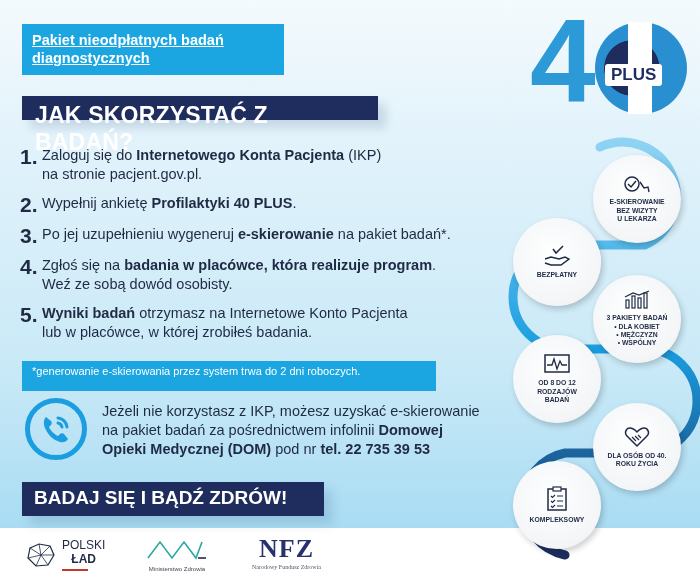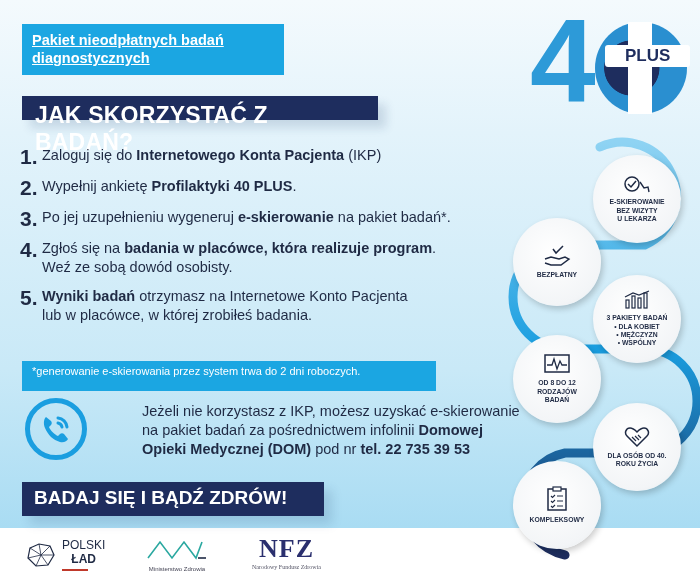--- a/index.html
+++ b/index.html
@@ -36,21 +36,21 @@
     position: absolute; left: 22px; top: 361px; width: 414px; height: 30px;
     background: #1ba6e2; color: #fff; font-size: 11px; padding: 4px 10px;
   }
   .phone-icon {
     position: absolute; left: 25px; top: 398px; width: 62px; height: 62px;
     border: 5px solid #1a9ee0; border-radius: 50%;
     display: flex; align-items: center; justify-content: center;
   }
   .dom-text {
     position: absolute; left: 102px; top: 402px; width: 380px;
-    font-size: 14.5px; line-height: 19px; color: #1f2a44; margin-left: 40px;
+    font-size: 14.5px; line-height: 19px; color: #1f2a44;
   }
   .slogan-box {
     position: absolute; left: 22px; top: 482px; width: 302px; height: 34px;
     background: #1e2d5e; color: #fff; font-size: 19px; padding: 5px 12px;
     box-shadow: 8px 8px 10px rgba(30,60,110,0.15);
   }
   .slogan-box b { font-weight: bold; }
   .slogan-box span.light { font-weight: bold; }
   
   .logo { position: absolute; left: 455px; top: 10px; width: 235px; height: 115px; }
@@ -61,22 +61,22 @@
   .logo-ring {
     position: absolute; left: 140px; top: 12px; width: 92px; height: 92px; border-radius: 50%;
     background: radial-gradient(circle at 40% 50%, #1e2d5e 0 38%, #2a8fd0 39% 100%);
   }
   .logo-plus-v { position: absolute; left: 173px; top: 12px; width: 24px; height: 92px; background: #fff; }
   .logo-prof {
     position: absolute; left: 10px; top: 23px; background: #1e2d5e; color: #fff;
     font-weight: bold; font-size: 17px; padding: 3px 8px; letter-spacing: 0.3px;
   }
   .logo-plus-label {
-    position: absolute; left: 150px; top: 35px; background: #fff; color: #1e2d5e;
-    font-weight: bold; font-size: 17px; padding: 1px 20px; border-radius: 3px;
+    position: absolute; left: 150px; top: 54px; background: #fff; color: #1e2d5e;
+    font-weight: bold; font-size: 17px; padding: 1px 6px; border-radius: 3px;
   }
   
   .features { position: absolute; left: 505px; top: 135px; width: 195px; height: 430px; }
   .path-svg { position: absolute; left: 0; top: 0; }
   .feature {
     position: absolute; width: 88px; height: 88px; border-radius: 50%;
     background: radial-gradient(circle at 45% 40%, #ffffff 0%, #f3f5f7 70%, #e2e6ea 100%);
     box-shadow: 2px 3px 6px rgba(0,0,0,0.2);
     display: flex; flex-direction: column; align-items: center; justify-content: center;
     text-align: center; font-size: 6.8px; font-weight: bold; color: #1f2a44; line-height: 8.4px;
@@ -108,21 +108,21 @@
 <div class="logo">
   <div class="logo-four">4</div>
   <div class="logo-ring"></div>
   <div class="logo-plus-v"></div>
   <div class="logo-plus-label">PLUS</div>
 </div>
 
 <div class="steps" id="steps">
     <div class="step">
       <div class="step-num">1.</div>
-      <div class="step-text"><span>Zaloguj się do </span><b>Internetowego Konta Pacjenta</b><span> (IKP)</span><br></div>
+      <div class="step-text"><span>Zaloguj się do </span><b>Internetowego Konta Pacjenta</b><span> (IKP)</span><br><span>na stronie pacjent.gov.pl.</span></div>
     </div>
     <div class="step">
       <div class="step-num">2.</div>
       <div class="step-text"><span>Wypełnij ankietę </span><b>Profilaktyki 40 PLUS</b><span>.</span></div>
     </div>
     <div class="step">
       <div class="step-num">3.</div>
       <div class="step-text"><span>Po jej uzupełnieniu wygeneruj </span><b>e-skierowanie</b><span> na pakiet badań*.</span></div>
     </div>
     <div class="step">

